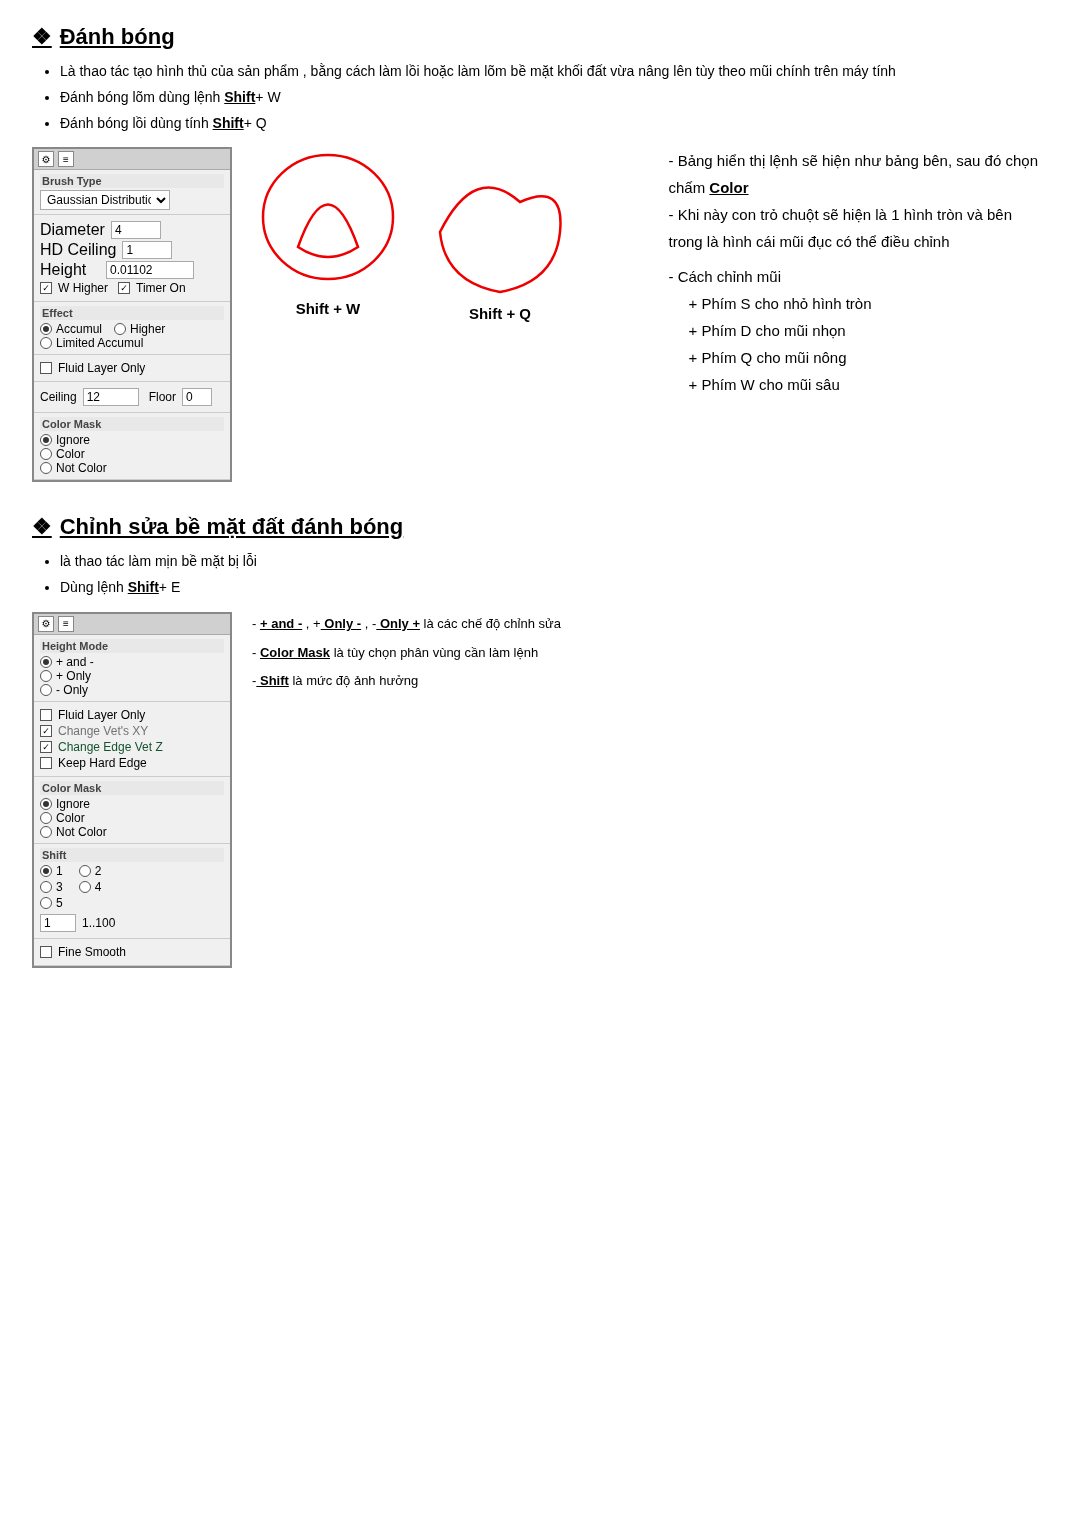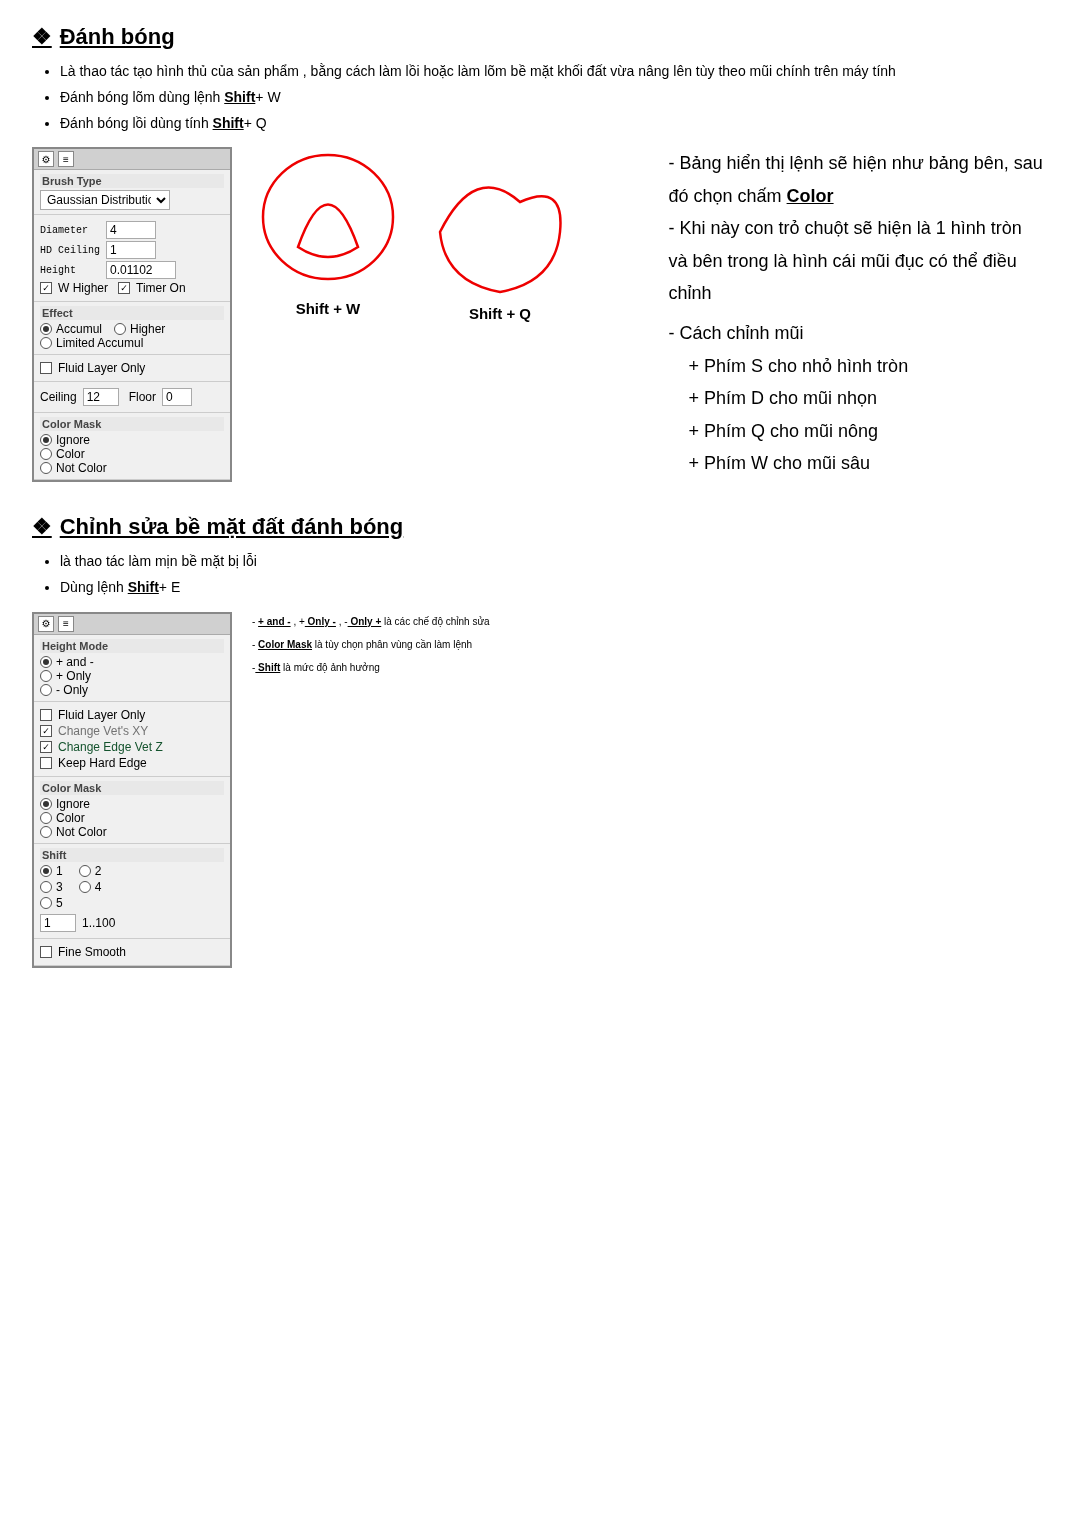--- a/index.html
+++ b/index.html
@@ -70,22 +70,21 @@
       padding: 1px 2px;
     }
     .panel-row {
       display: flex;
       align-items: center;
       gap: 6px;
       margin: 2px 0;
     }
     .panel-label {
       min-width: 60px;
-      font-size: 10px;
-      font-family: Liberation Mono, monospace;
+      font-size: 16px;
     }
     .panel-input {
       border: 1px solid #aaa;
       background: #fff;
       padding: 1px 3px;
       width: 50px;
       font-size: 12px;
     }
     .panel-select {
       border: 1px solid #aaa;
@@ -133,21 +132,21 @@
     .panel-col { flex: 0 0 auto; }
     .center-col {
       flex: 1;
       display: flex;
       flex-direction: row;
       align-items: center;
       gap: 12px;
     }
     .right-col {
       flex: 1;
-      font-size: 18px;
+      font-size: 15px;
       line-height: 1.8;
       margin-left: 30px;
     }
     
     .shape-container {
       display: flex;
       flex-direction: column;
       align-items: center;
       gap: 8px;
     }
@@ -156,21 +155,21 @@
       font-weight: bold;
     }
     
     .section2-content {
       display: flex;
       gap: 20px;
       align-items: flex-start;
     }
     .section2-text {
       flex: 1;
-      font-size: 10px;
+      font-size: 13px;
       line-height: 1.9;
     }
   </style>
 </head>
 <body>
 
 <div class="section-block">
   <h2>
     <span>❖</span>
     <span>Đánh bóng</span>
@@ -208,21 +207,21 @@
           <div class="panel-row">
             <span class="panel-label">Diameter</span>
             <input class="panel-input" value="4" style="">
           </div>
           <div class="panel-row">
             <span class="panel-label">HD Ceiling</span>
             <input class="panel-input" value="1" style="">
           </div>
           <div class="panel-row">
             <span class="panel-label">Height</span>
-            <input class="panel-input" value="0.01102" style="width: 70px;">
+            <input class="panel-input" value="0.01102" style="width: 88px;">
           </div>
           <div class="panel-row">
             <span class="checkbox checked"></span>
             <span>W Higher</span>
             <span class="checkbox checked" style="margin-left:4px"></span>
             <span>Timer On</span>
           </div>
         </div>
 
         <div class="panel-section">
@@ -242,21 +241,21 @@
         <div class="panel-section">
           <div class="panel-row">
             <span class="checkbox"></span>
             <span>Fluid Layer Only</span>
           </div>
         </div>
 
         <div class="panel-section">
           <div class="panel-row">
             <span>Ceiling</span>
-            <input class="panel-input" value="12" style="width: 36px;">
+            <input class="panel-input" value="12" style="width: 56px;">
             <span style="margin-left:4px">Floor</span>
             <input class="panel-input" value="0" style="width: 30px;">
           </div>
         </div>
 
         <div class="panel-section">
           <div class="panel-section-title">Color Mask</div>
           <div class="radio-row">
             <span class="radio-btn selected"></span>
             <span>Ignore</span>

